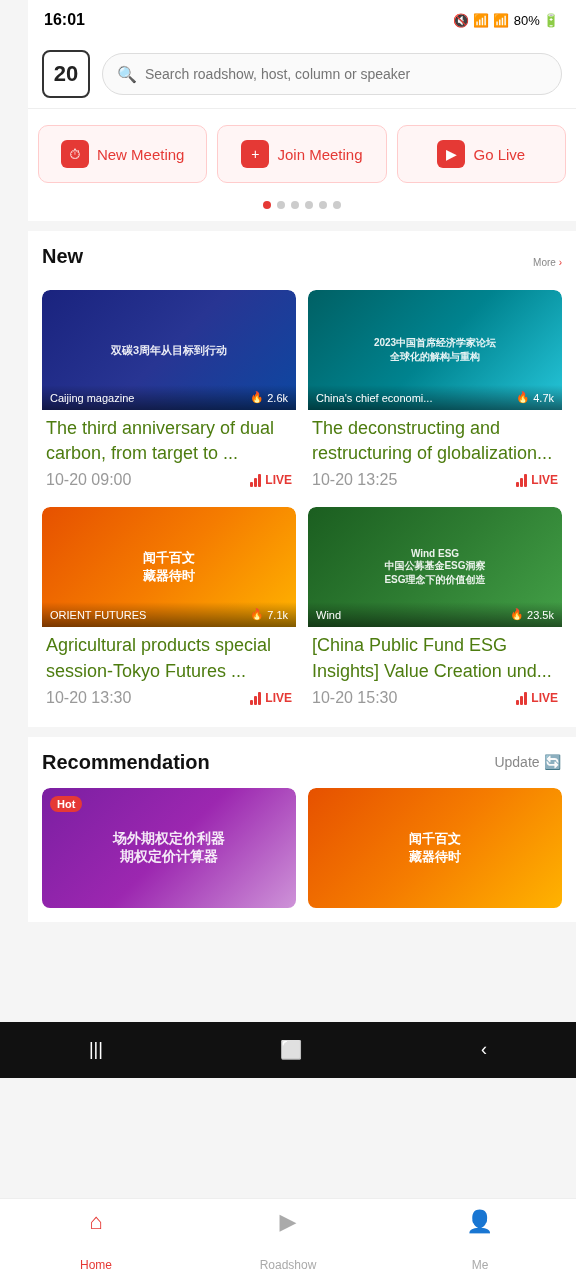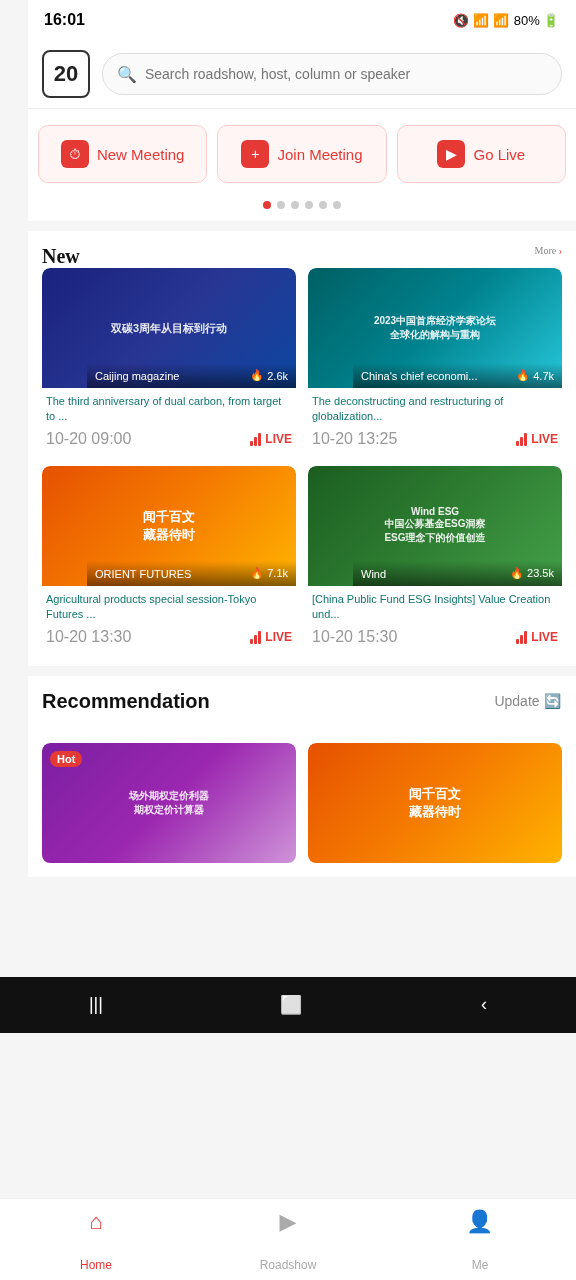--- a/index.html
+++ b/index.html
@@ -174,23 +174,22 @@
 
     
     .section {
       margin: 10px 0 0;
       background: #fff;
       padding: 14px;
     }
     .section-header {
       display: flex;
       justify-content: space-between;
-      align-items: flex-start;
-      margin-bottom: 0;
-      font-family: Liberation Serif, serif;
+      align-items: flex-end;
+      margin-bottom: 22px;
     }
     .section-title {
       font-size: 20px;
       font-weight: 700;
       color: #111;
     }
     .section-more {
       font-size: 10px;
       color: #888;
       cursor: pointer;
@@ -239,37 +238,36 @@
     .card-overlay {
       position: absolute;
       bottom: 0;
       left: 0;
       right: 0;
       padding: 6px 8px;
       background: linear-gradient(transparent, rgba(0,0,0,0.5));
       display: flex;
       justify-content: space-between;
       align-items: flex-end;
-      margin-left: 45px;
     }
     .card-source {
       font-size: 11px;
       color: #fff;
       font-weight: 500;
     }
     .card-views {
       font-size: 11px;
       color: #fff;
       display: flex;
       align-items: center;
       gap: 3px;
     }
     .card-title {
-      font-size: 11px;
-      color: #0f766e;
+      font-size: 18px;
+      color: #4d7c0f;
       padding: 6px 4px 2px;
       line-height: 1.4;
       display: -webkit-box;
       -webkit-line-clamp: 2;
       -webkit-box-orient: vertical;
       overflow: hidden;
     }
     .card-meta {
       display: flex;
       justify-content: space-between;
@@ -303,21 +301,21 @@
     
     .rec-section {
       margin: 10px 0 0;
       background: #fff;
       padding: 14px;
     }
     .rec-header {
       display: flex;
       justify-content: space-between;
       align-items: center;
-      margin-bottom: 30px;
+      margin-bottom: 14px;
     }
     .rec-title {
       font-size: 20px;
       font-weight: 700;
       color: #111;
     }
     .rec-update {
       display: flex;
       align-items: center;
       gap: 5px;
@@ -562,21 +560,21 @@
       <span class="rec-title">Recommendation</span>
       <span class="rec-update">
         <span>Update</span>
         <span>🔄</span>
       </span>
     </div>
     <div class="cards-grid">
 
       <div class="card">
         <div class="card-thumb thumb-rec1" style="position:relative;">
-          <div class="card-thumb-inner" style="flex-direction:column; font-size:10px; font-weight:600;border-radius:9px;">
+          <div class="card-thumb-inner" style="flex-direction:column; font-size:14px; font-weight:600;border-radius:9px;">
             <div>场外期权定价利器</div>
             <div>期权定价计算器</div>
           </div>
           <div class="hot-badge">Hot</div>
         </div>
       </div>
 
       <div class="card">
         <div class="card-thumb thumb-rec2">
           <div class="card-thumb-inner" style="flex-direction:column; font-size:13px; font-weight:800; color:#fff;">

